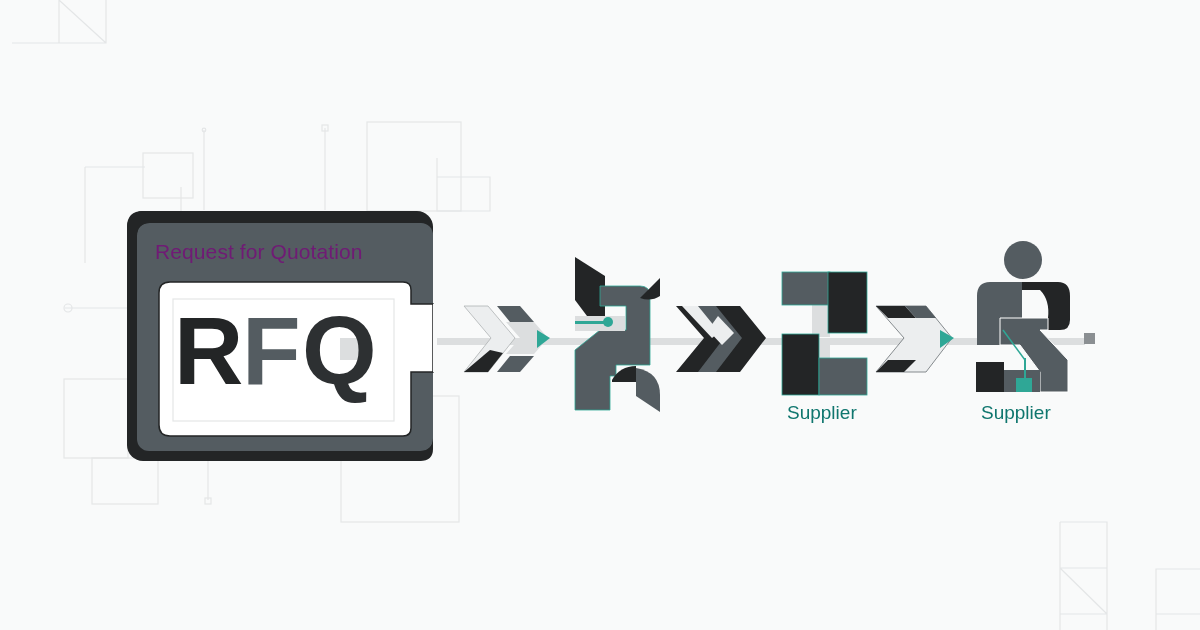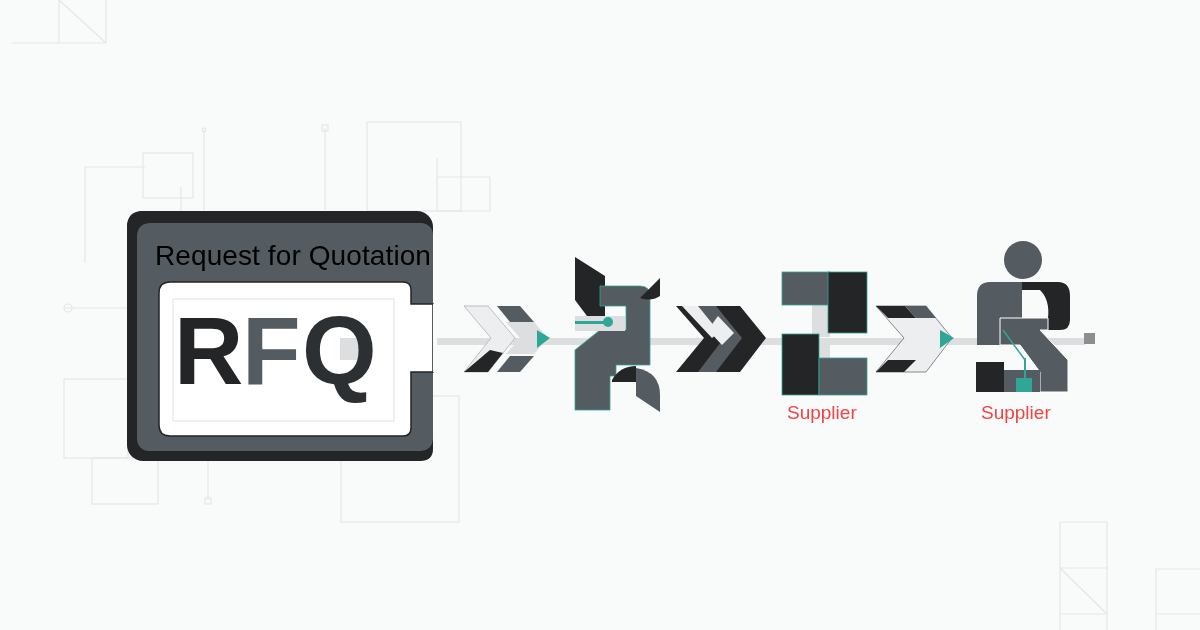--- a/index.html
+++ b/index.html
@@ -6,25 +6,25 @@
     body {
       width: 1200px; height: 630px; overflow: hidden;
       background: #f9fafa;
       font-family: "Liberation Sans", "DejaVu Sans", sans-serif;
       position: relative;
     }
     #canvas { position: absolute; left: 0; top: 0; width: 1200px; height: 630px; }
     .label {
       position: absolute;
       font-family: "Liberation Sans", "DejaVu Sans", sans-serif;
-      color: #ef4444;
+      color: #0f766e;
       white-space: nowrap;
     }
     #rfq-title {
-      left: 155px; top: 240px; font-size: 28px; color: #000000; letter-spacing: 0.1px;
+      left: 155px; top: 240px; font-size: 21px; color: #701a75; letter-spacing: 0.1px;
     }
     #supplier-1 { left: 787px; top: 402px; font-size: 19px; }
     #supplier-2 { left: 981px; top: 402px; font-size: 19px; }
     .rfq-letter {
       position: absolute; top: 303px; font-size: 96px; font-weight: bold;
       line-height: 1; letter-spacing: -2px;
     }
   </style>
 </head>
 <body>

